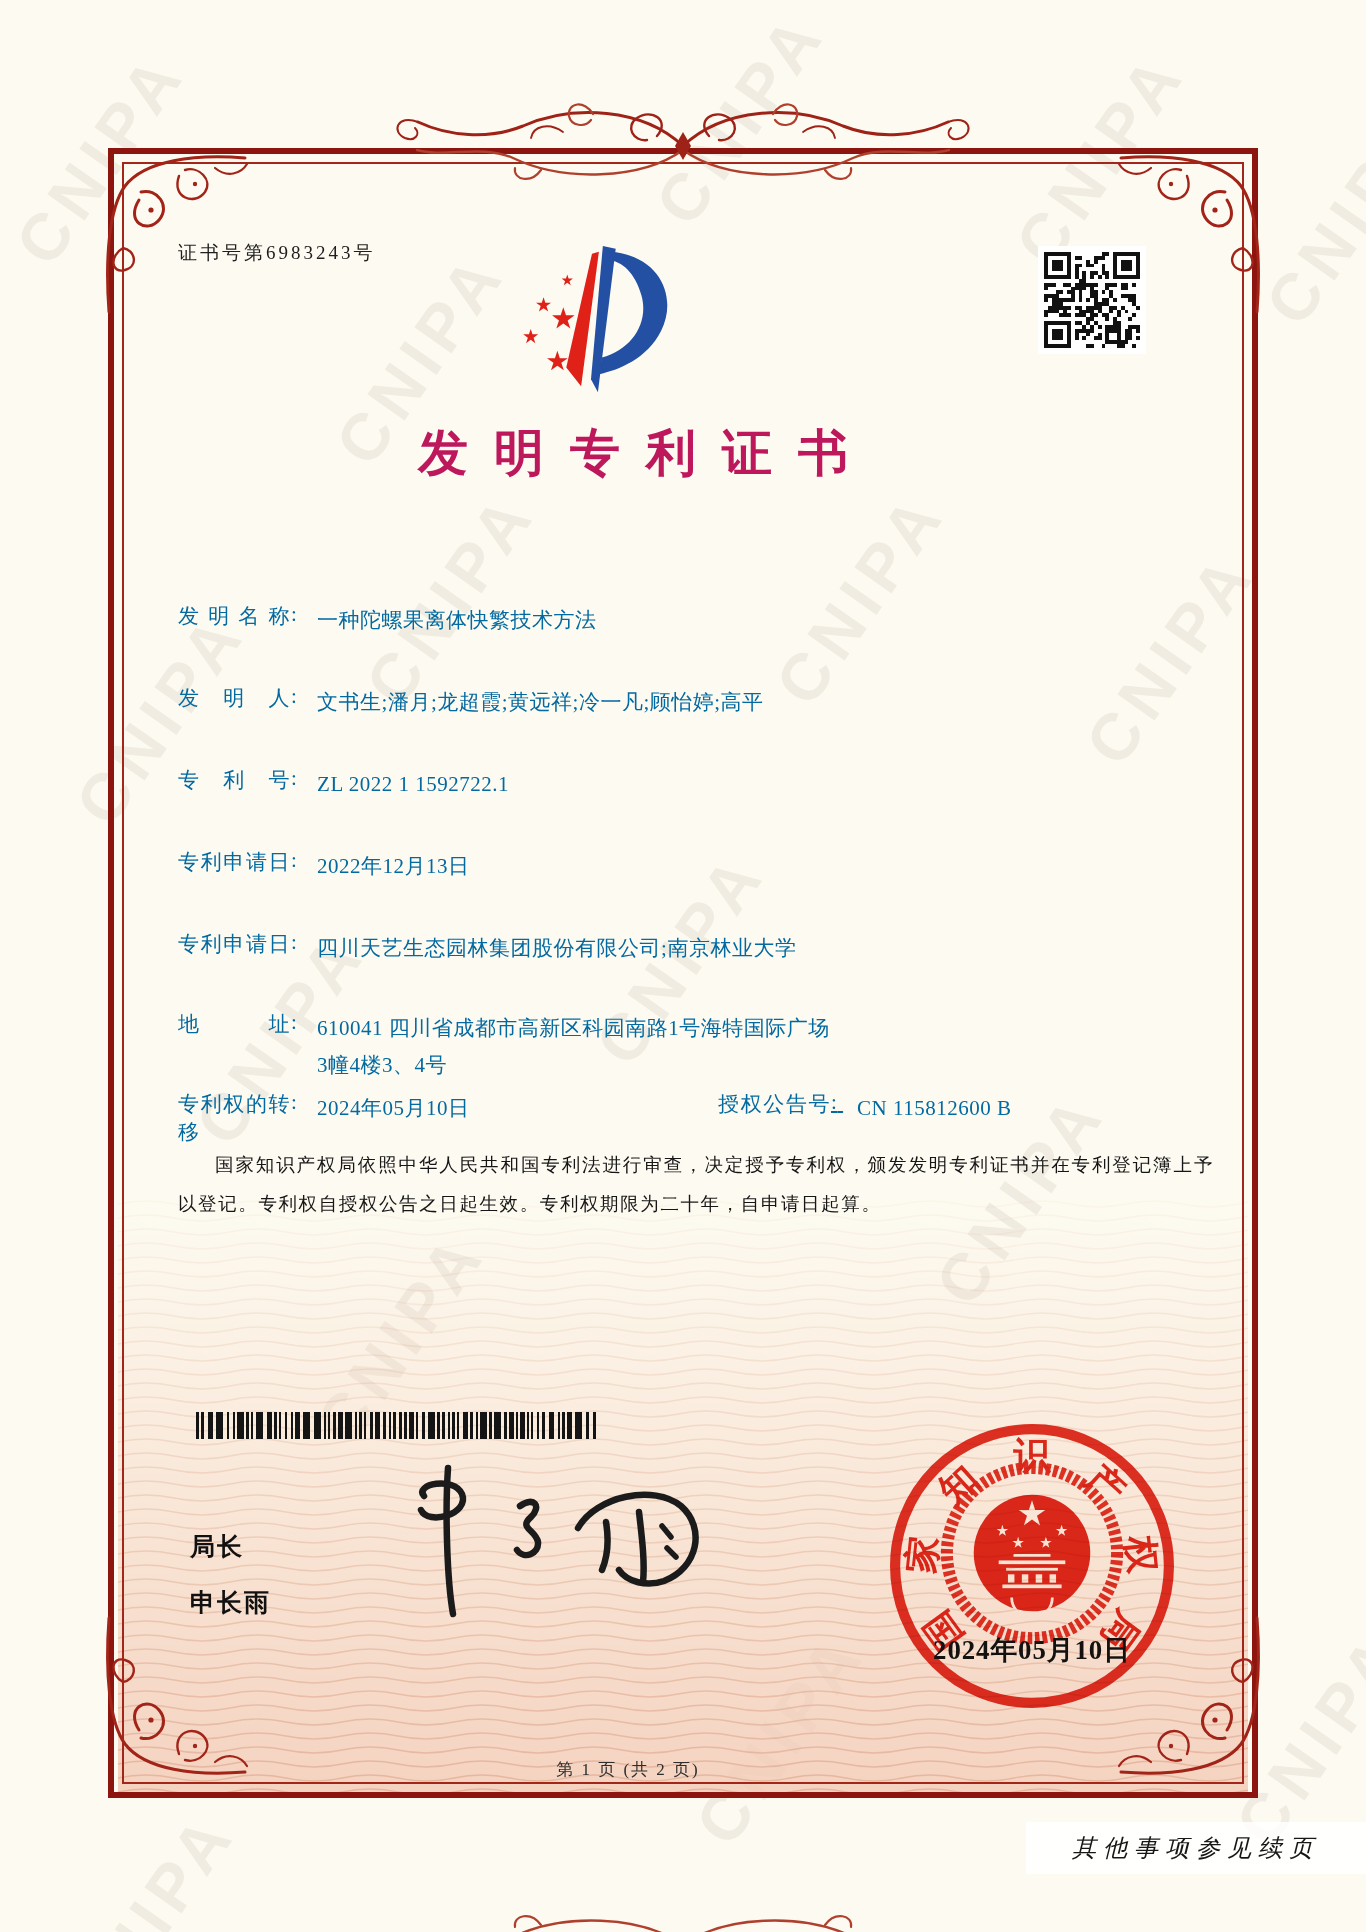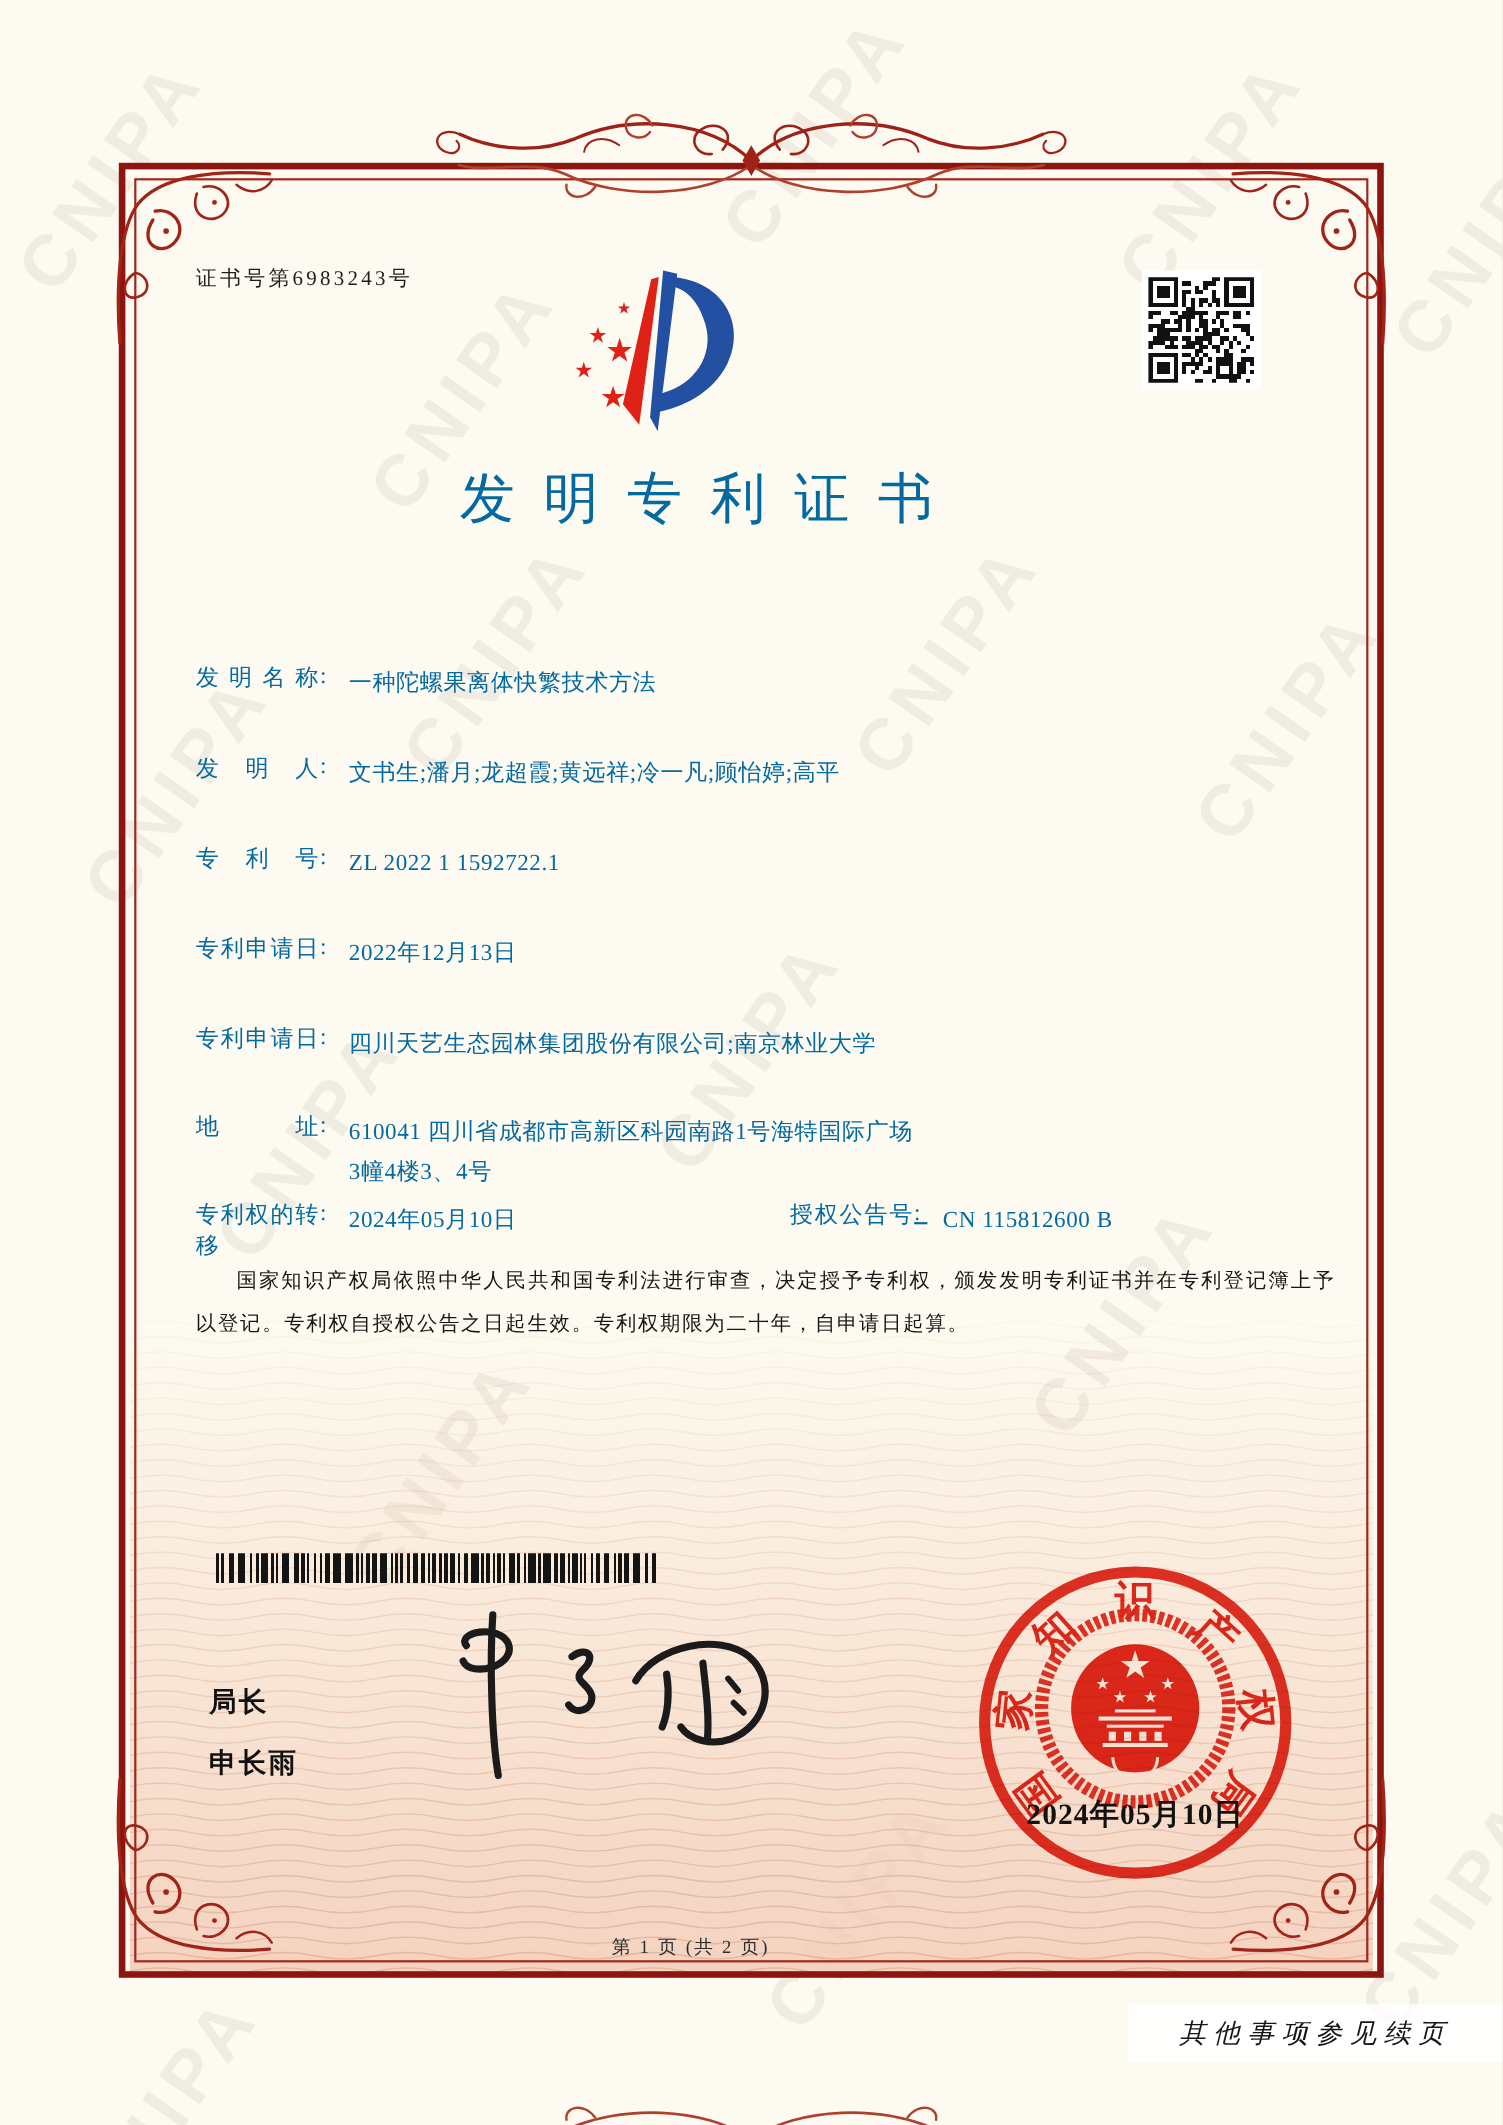--- a/index.html
+++ b/index.html
@@ -29,21 +29,21 @@
   .corner.tl{left:95px;top:148px;transform:scaleY(-1);}
   .corner.tr{left:1101px;top:148px;transform:scale(-1,-1);}
   .corner.bl{left:95px;top:1612px;}
   .corner.br{left:1101px;top:1612px;transform:scaleX(-1);}
   
   .cert-no{position:absolute;left:178px;top:240px;font-size:19px;letter-spacing:3px;color:#1e1e1e;}
   .logo{position:absolute;left:495px;top:236px;}
   .qr-box{position:absolute;left:1038px;top:246px;width:108px;height:108px;background:#fff;
       display:flex;align-items:center;justify-content:center;}
   .title{position:absolute;left:0;right:100px;top:420px;text-align:center;
-      font-size:50px;font-weight:400;letter-spacing:26px;color:#0369a1;text-indent:26px;}
+      font-size:50px;font-weight:700;letter-spacing:26px;color:#be185d;text-indent:26px;}
   
   .field-row{position:absolute;left:178px;right:150px;font-size:21px;color:#0369a1;letter-spacing:0.5px;}
   .f-label{display:inline-block;width:112px;text-align:justify;text-align-last:justify;vertical-align:top;}
   .f-colon{vertical-align:top;margin-left:1px;}
   .f-value{display:inline-block;margin-left:14px;white-space:pre-line;vertical-align:top;max-width:860px;line-height:1.75;}
   .grant-right{position:absolute;left:540px;top:0;text-decoration:underline;}
   
   .paras{position:absolute;left:178px;top:1146px;width:1036px;}
   .paras p{margin:0 0 6px 0;font-size:18.5px;line-height:2.1;letter-spacing:1.6px;
       text-align:justify;text-indent:2em;color:#161616;}

